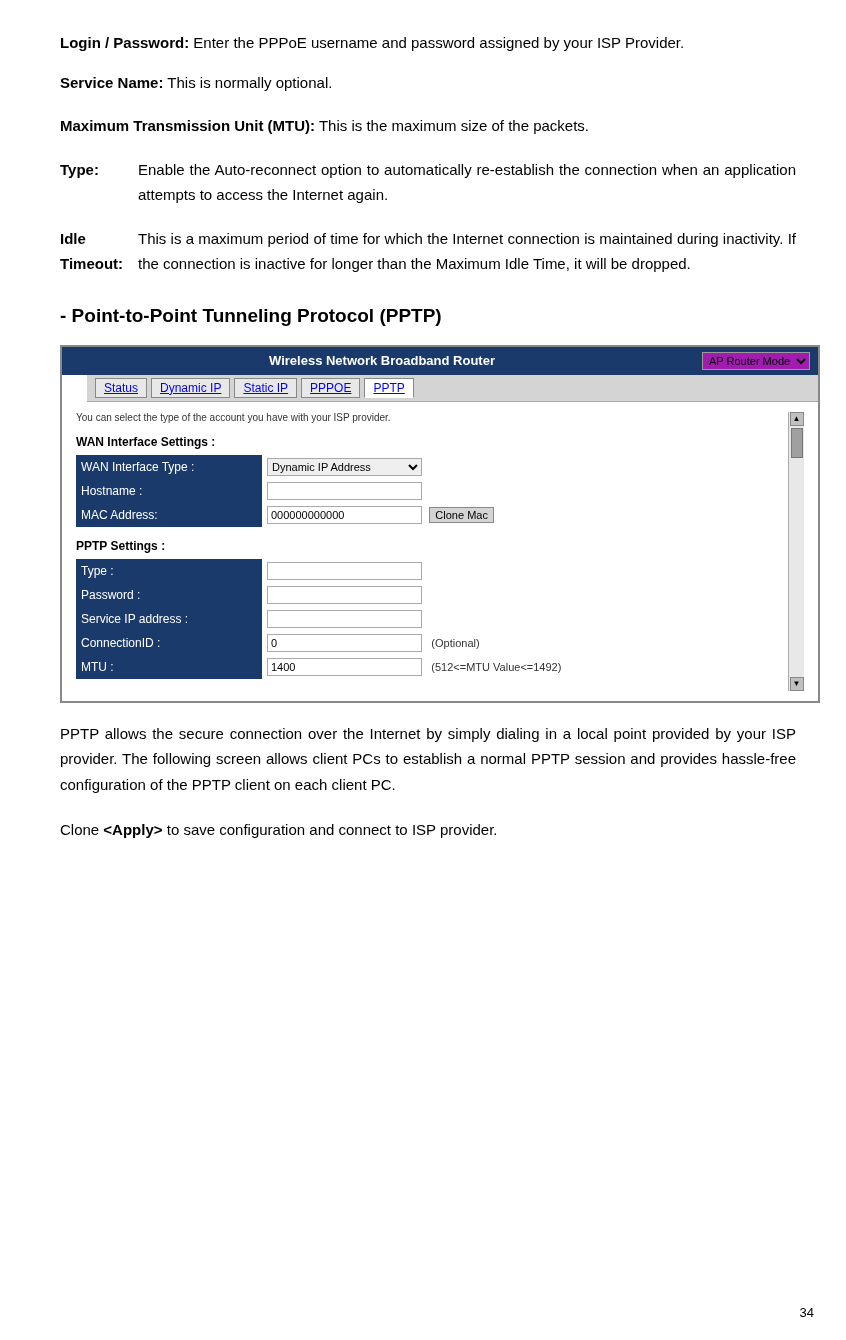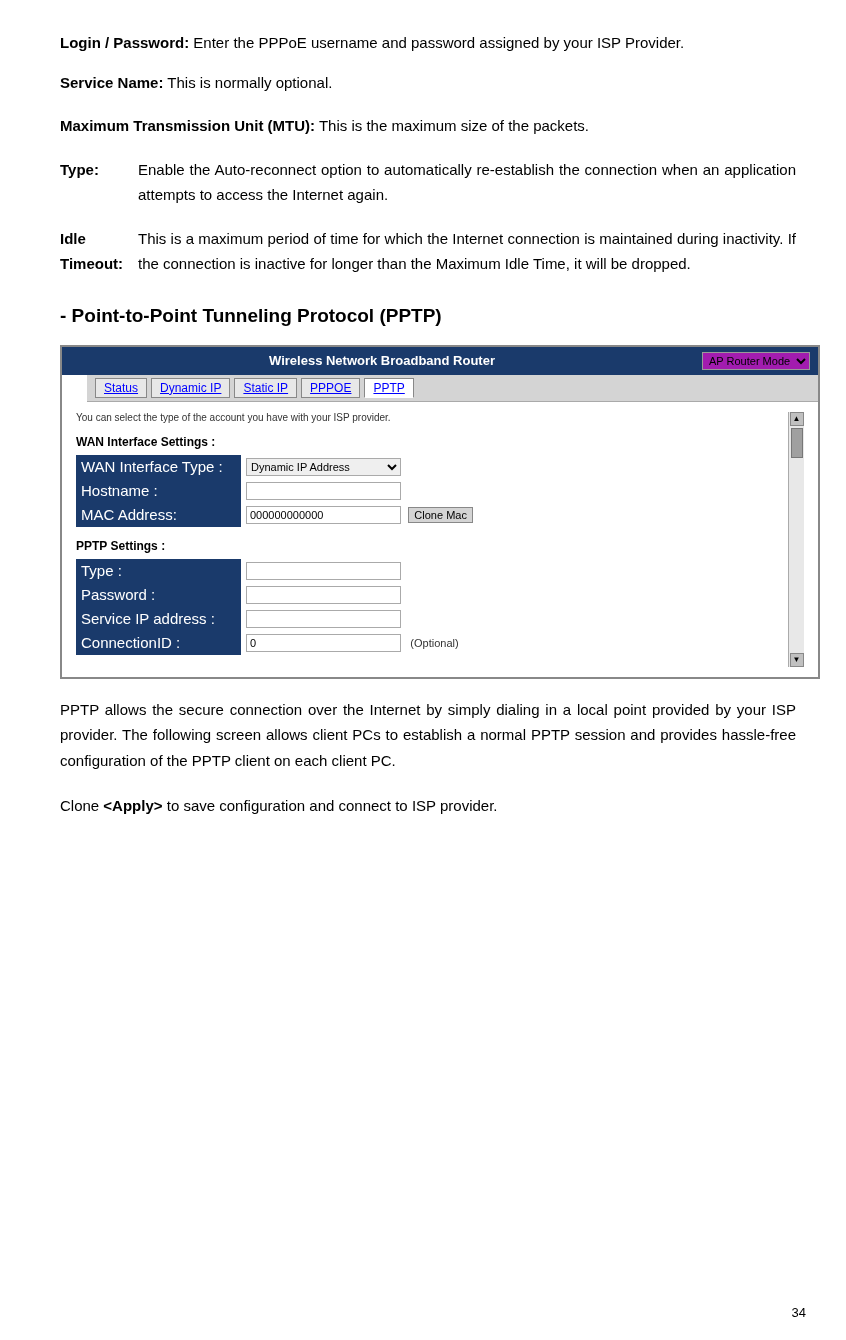--- a/index.html
+++ b/index.html
@@ -131,22 +131,22 @@
       margin-bottom: 12px;
       font-size: 12px;
     }
     .settings-table td {
       padding: 3px 5px;
       vertical-align: middle;
     }
     .label-cell {
       background: #1a3a6b;
       color: #fff;
-      width: 165px;
-      font-size: 15px;
+      width: 186px;
+      font-size: 12px;
       padding: 3px 6px;
     }
     .input-cell {
       background: #fff;
     }
     .input-cell input[type="text"] {
       width: 155px;
       height: 18px;
       border: 1px solid #aaa;
       font-size: 11px;
@@ -171,21 +171,21 @@
       margin-left: 6px;
     }
     .mtu-hint {
       font-size: 11px;
       color: #333;
       margin-left: 6px;
     }
     .page-number {
       position: absolute;
       bottom: 20px;
-      right: 40px;
+      right: 32px;
       font-size: 13px;
     }
     .bold { font-weight: bold; }
     .hanging-block {
       margin-bottom: 14px;
     }
   </style>
 </head>
 <body>
 
@@ -307,20 +307,27 @@
             <input type="text" value="" style="">
           </td>
         </tr>
         <tr>
           <td class="label-cell">ConnectionID :</td>
           <td class="input-cell">
             <input type="text" value="0" style="">
             <span class="optional-text">(Optional)</span>
           </td>
         </tr>
+        <tr>
+          <td class="label-cell">MTU :</td>
+          <td class="input-cell">
+            <input type="text" value="1400" style="">
+            <span class="mtu-hint">(512&lt;=MTU Value&lt;=1492)</span>
+          </td>
+        </tr>
       </tbody>
         </table>
     </div>
 
     <div class="router-scrollbar">
       <div class="scrollbar-btn">▲</div>
       <div class="scrollbar-thumb"></div>
       <div class="scrollbar-btn" style="margin-top:auto;">▼</div>
     </div>
   </div>

